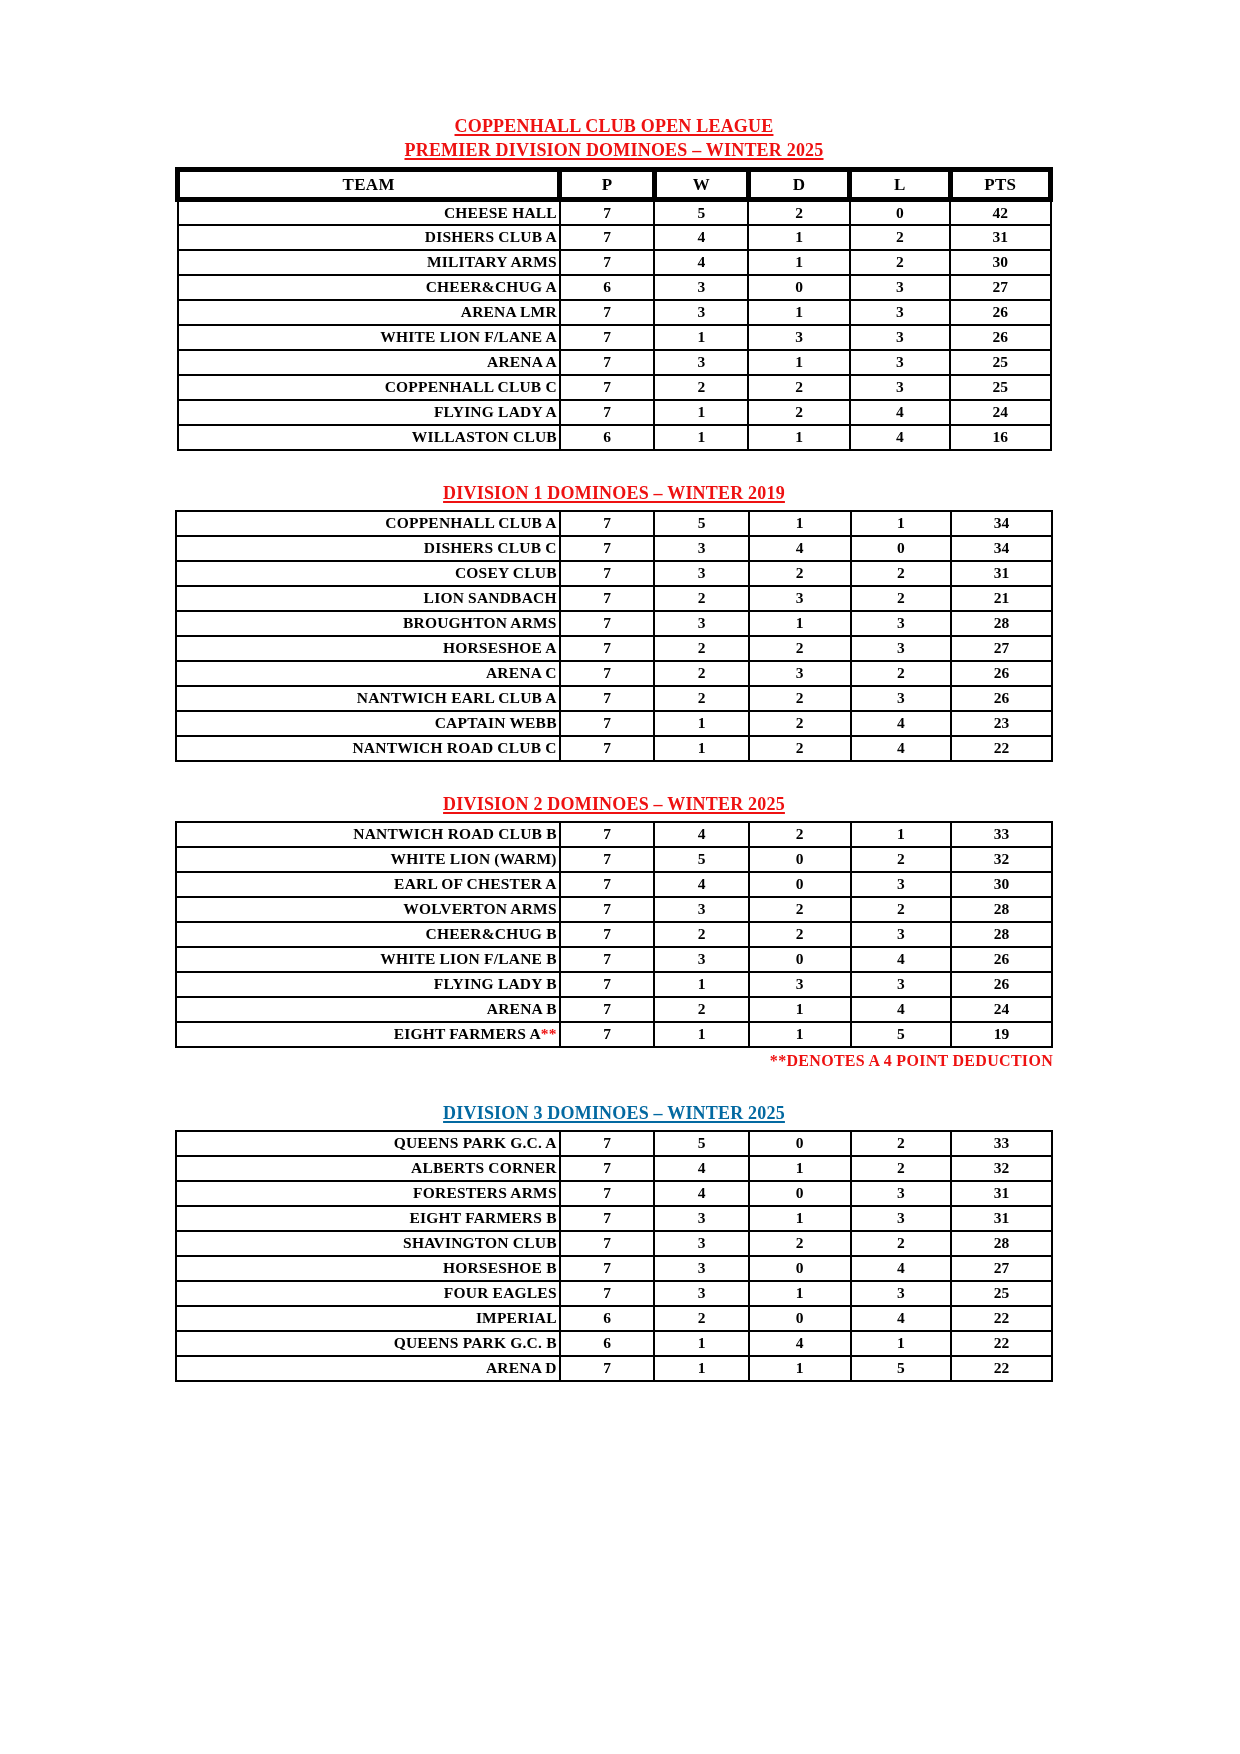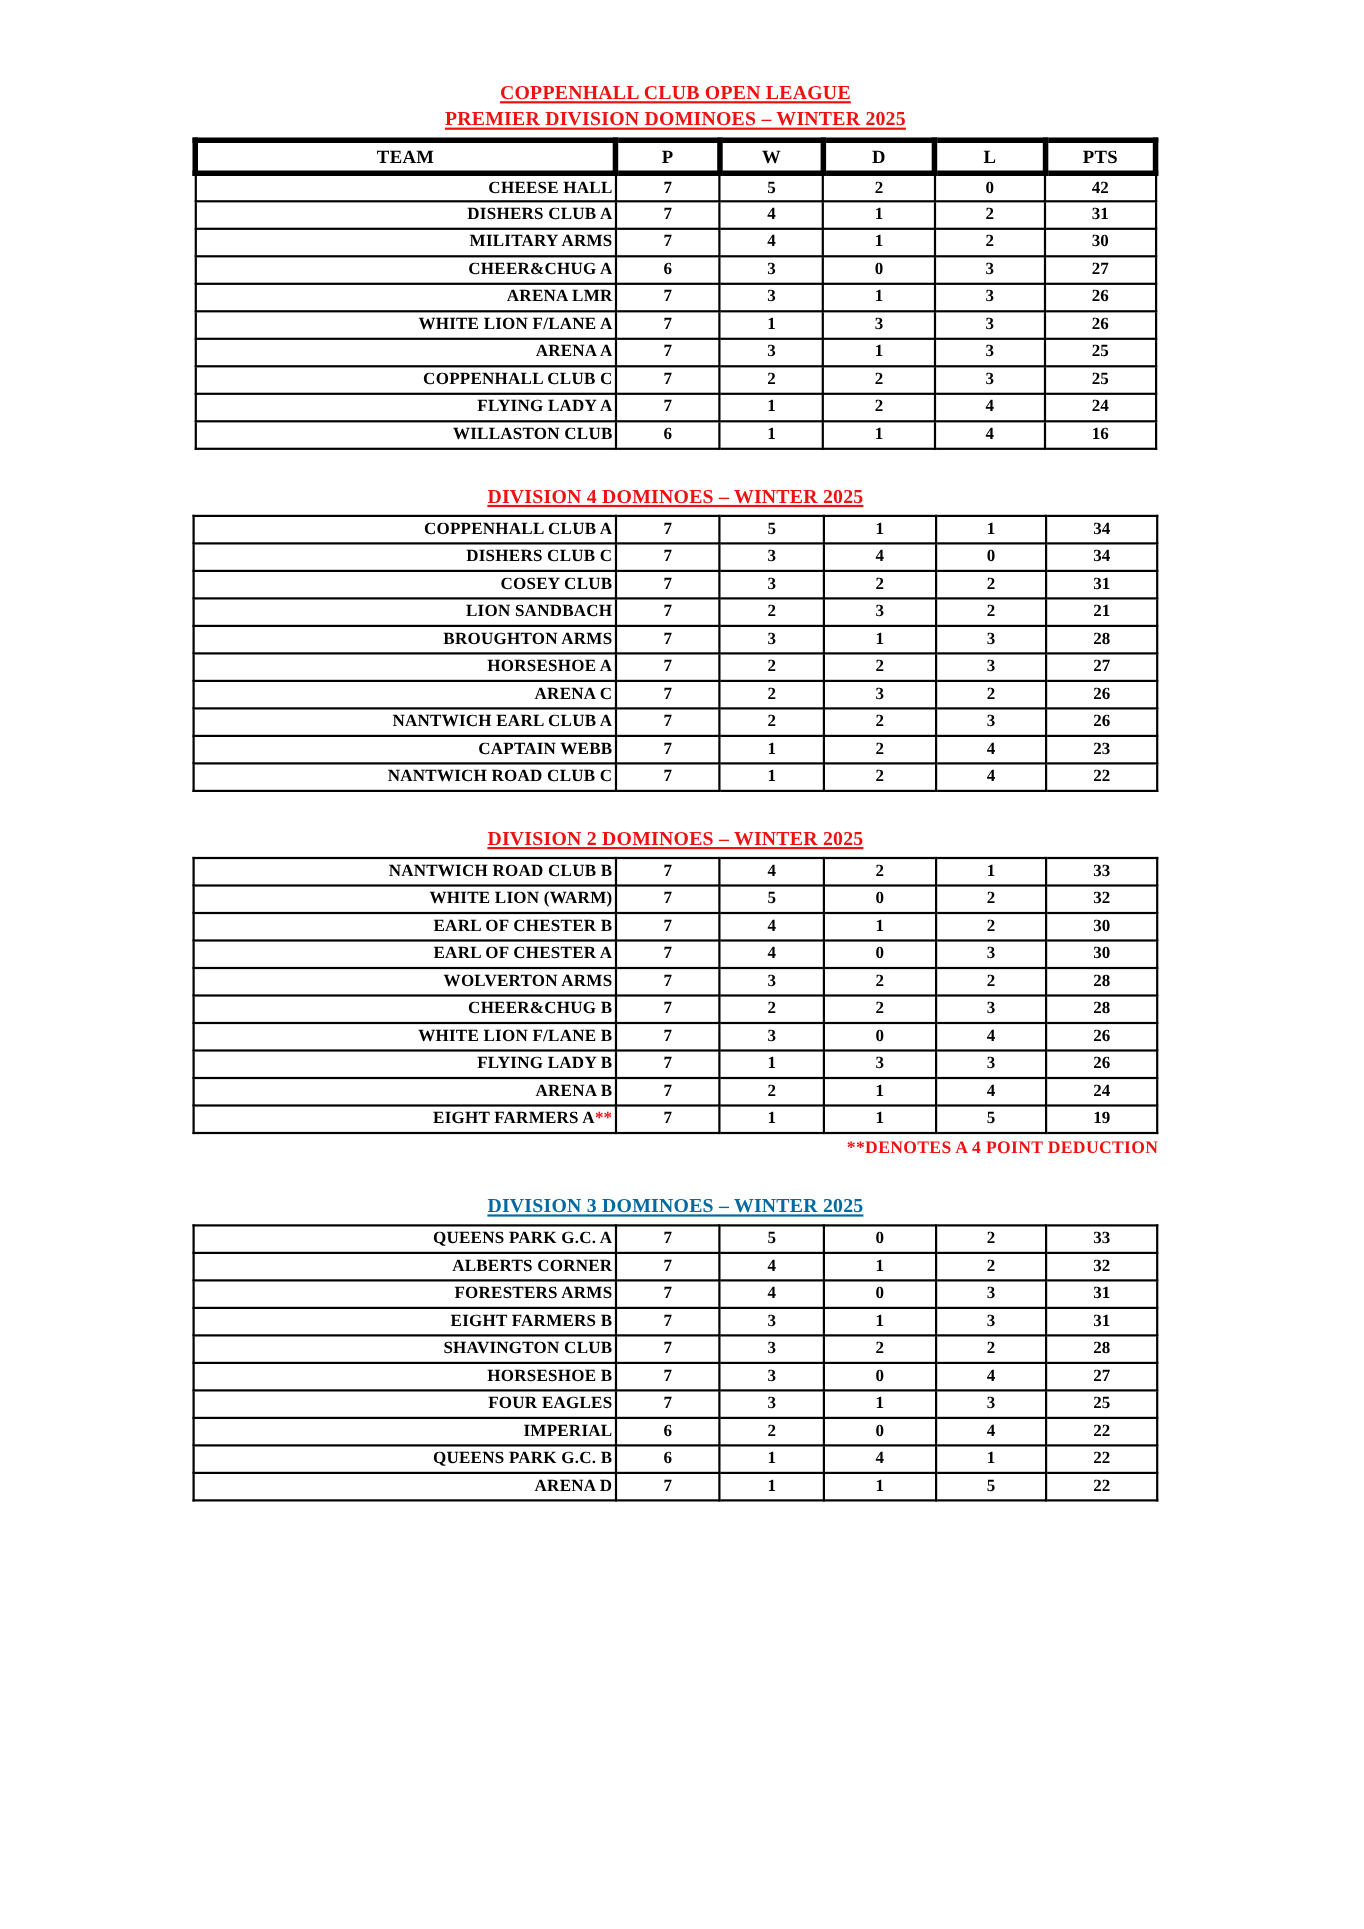--- a/index.html
+++ b/index.html
@@ -7,21 +7,21 @@
   body {
     width: 1240px;
     height: 1754px;
     font-family: "Liberation Serif", "DejaVu Serif", serif;
     font-weight: bold;
     color: #000000;
     position: relative;
     overflow: hidden;
   }
   .page {
-    padding-top: 72px;
+    padding-top: 114px;
     width: 992px;
   }
   .content {
     width: 878px;
     margin-left: 175px;
   }
   .red-heading {
     font-size: 18px;
     line-height: 24px;
     font-weight: bold;
@@ -187,21 +187,21 @@
                 <td>1</td>
                 <td>4</td>
                 <td>16</td>
               </tr>
             </tbody>
           </table>
 
   </section>
 
   <section class="division">
-    <h2 class="red-heading division-heading" style="color: rgb(238, 17, 17);">DIVISION 4 DOMINOES – WINTER 2025</h2>
+    <h2 class="red-heading division-heading" style="color: rgb(238, 17, 17);">DIVISION 1 DOMINOES – WINTER 2019</h2>
     <table class="league">
       <colgroup>
         <col class="c-team">
               <col class="c-p">
               <col class="c-w">
         <col class="c-d">
               <col class="c-l">
               <col class="c-pts">
       </colgroup>
     <tbody>
@@ -312,28 +312,20 @@
               </tr>
               <tr>
                 <td class="team-col">WHITE LION (WARM)</td>
                 <td>7</td>
                 <td>5</td>
                 <td>0</td>
                 <td>2</td>
                 <td>32</td>
               </tr>
               <tr>
-                <td class="team-col">EARL OF CHESTER B</td>
-                <td>7</td>
-                <td>4</td>
-                <td>1</td>
-                <td>2</td>
-                <td>30</td>
-              </tr>
-              <tr>
                 <td class="team-col">EARL OF CHESTER A</td>
                 <td>7</td>
                 <td>4</td>
                 <td>0</td>
                 <td>3</td>
                 <td>30</td>
               </tr>
               <tr>
                 <td class="team-col">WOLVERTON ARMS</td>
                 <td>7</td>

